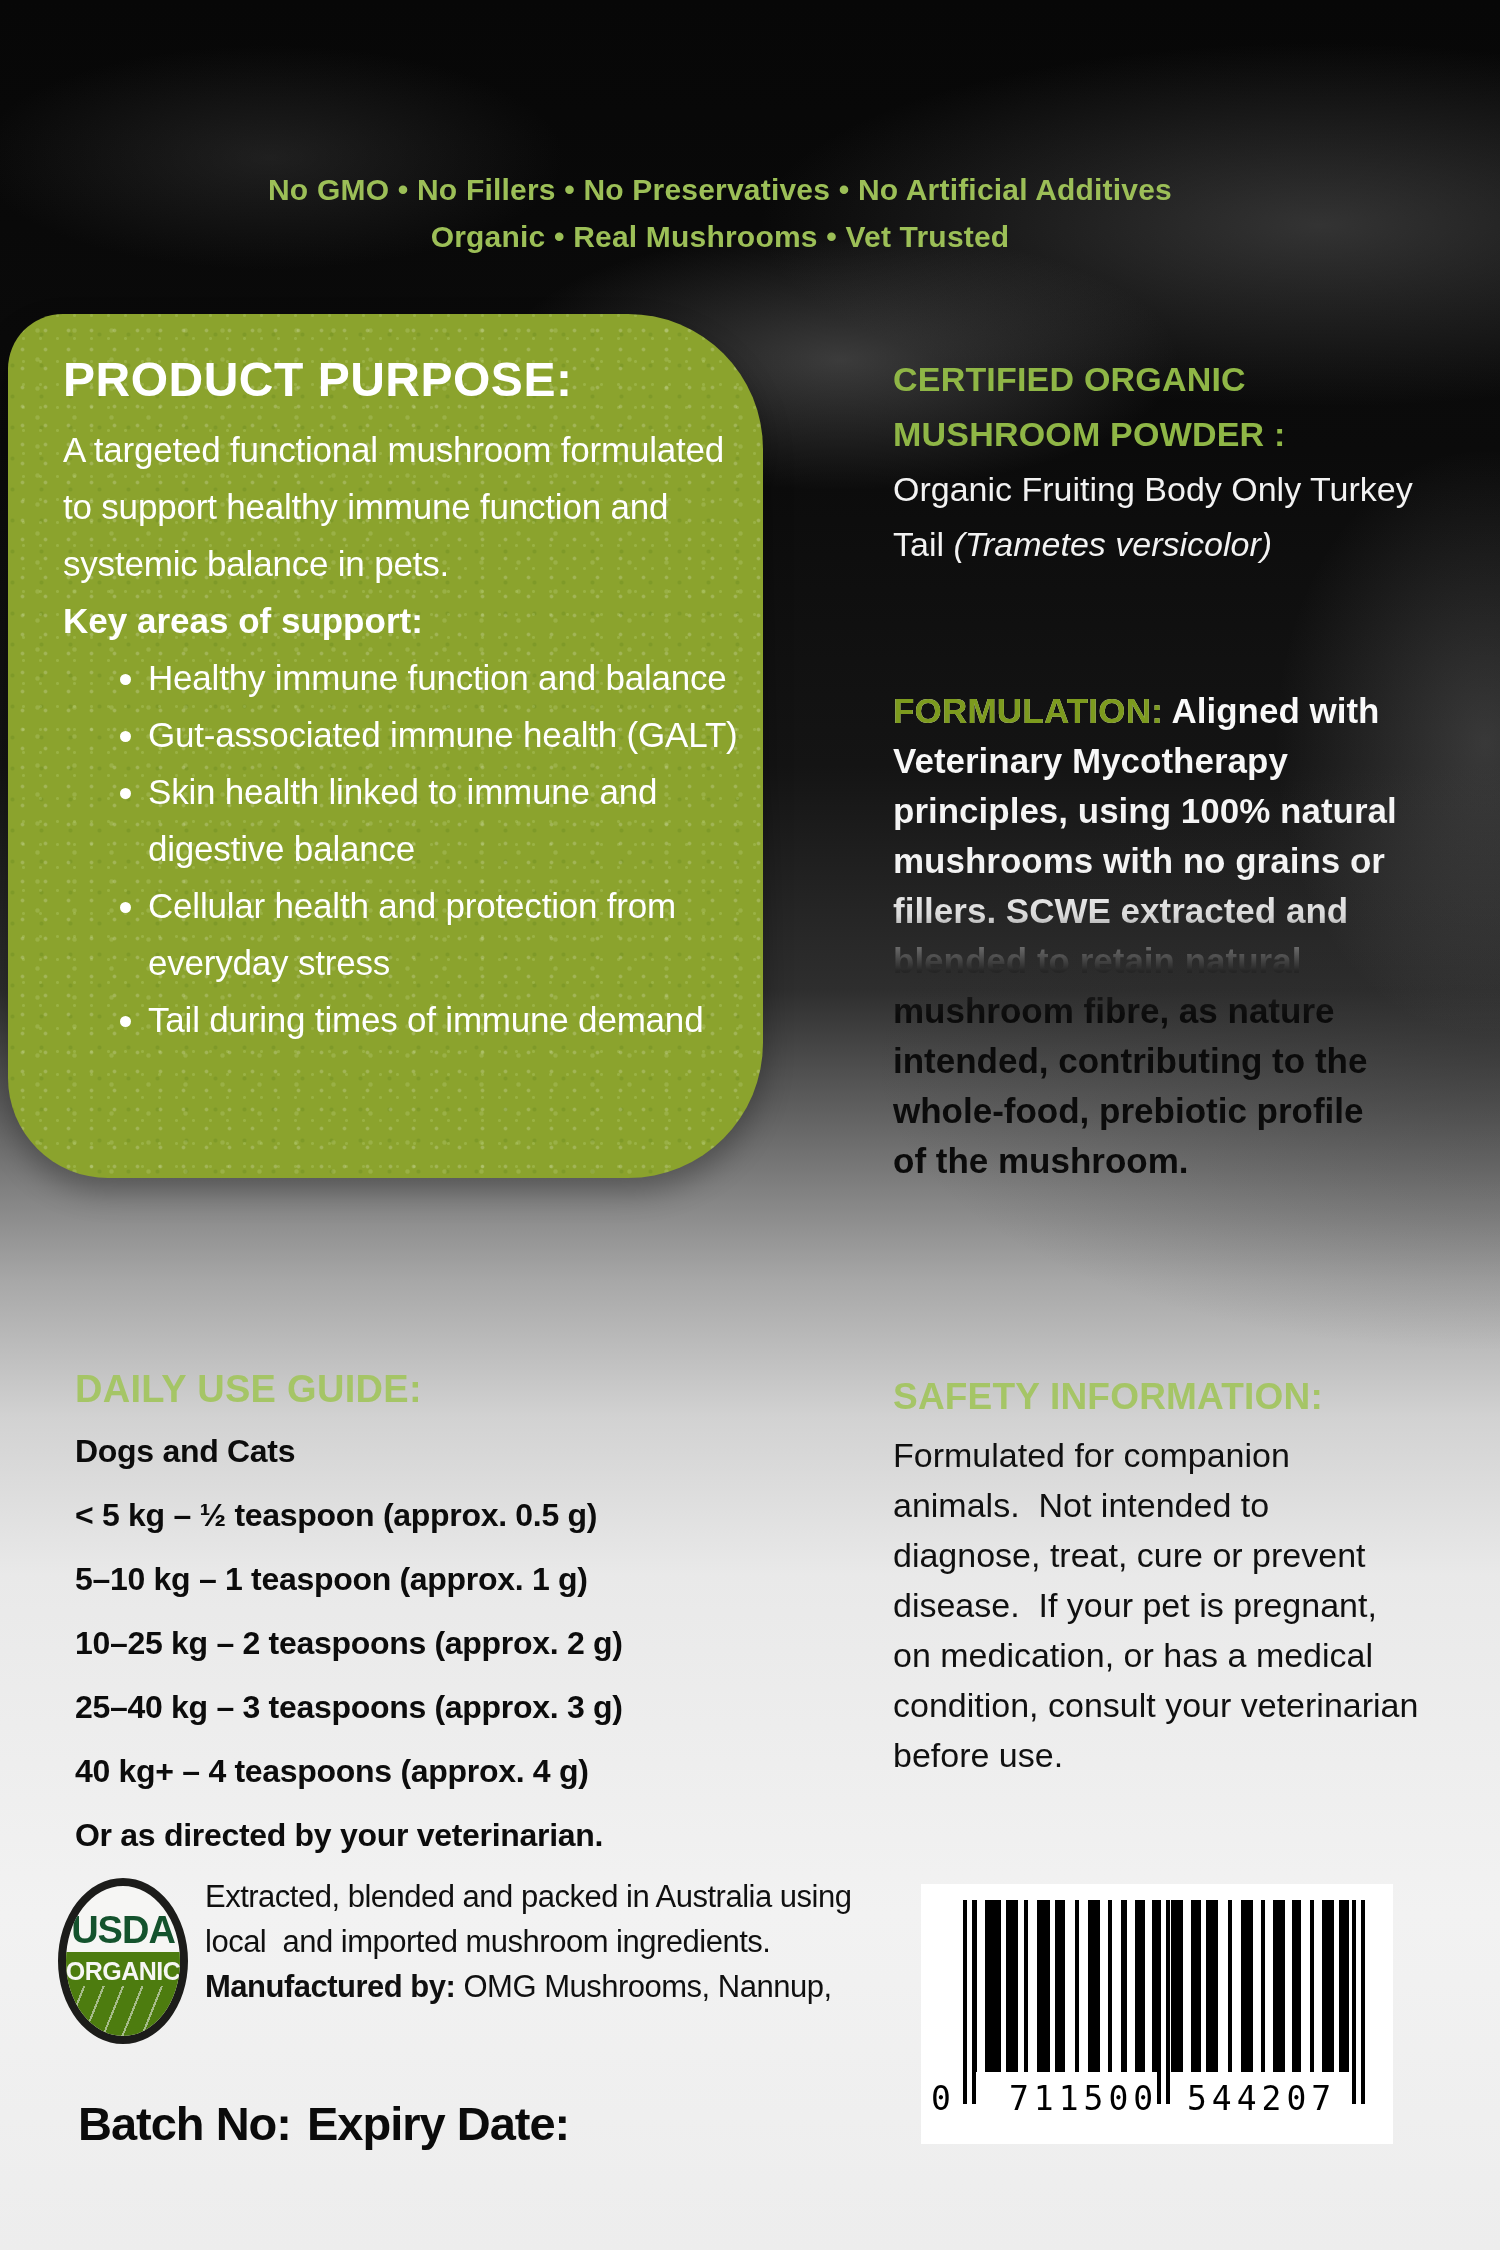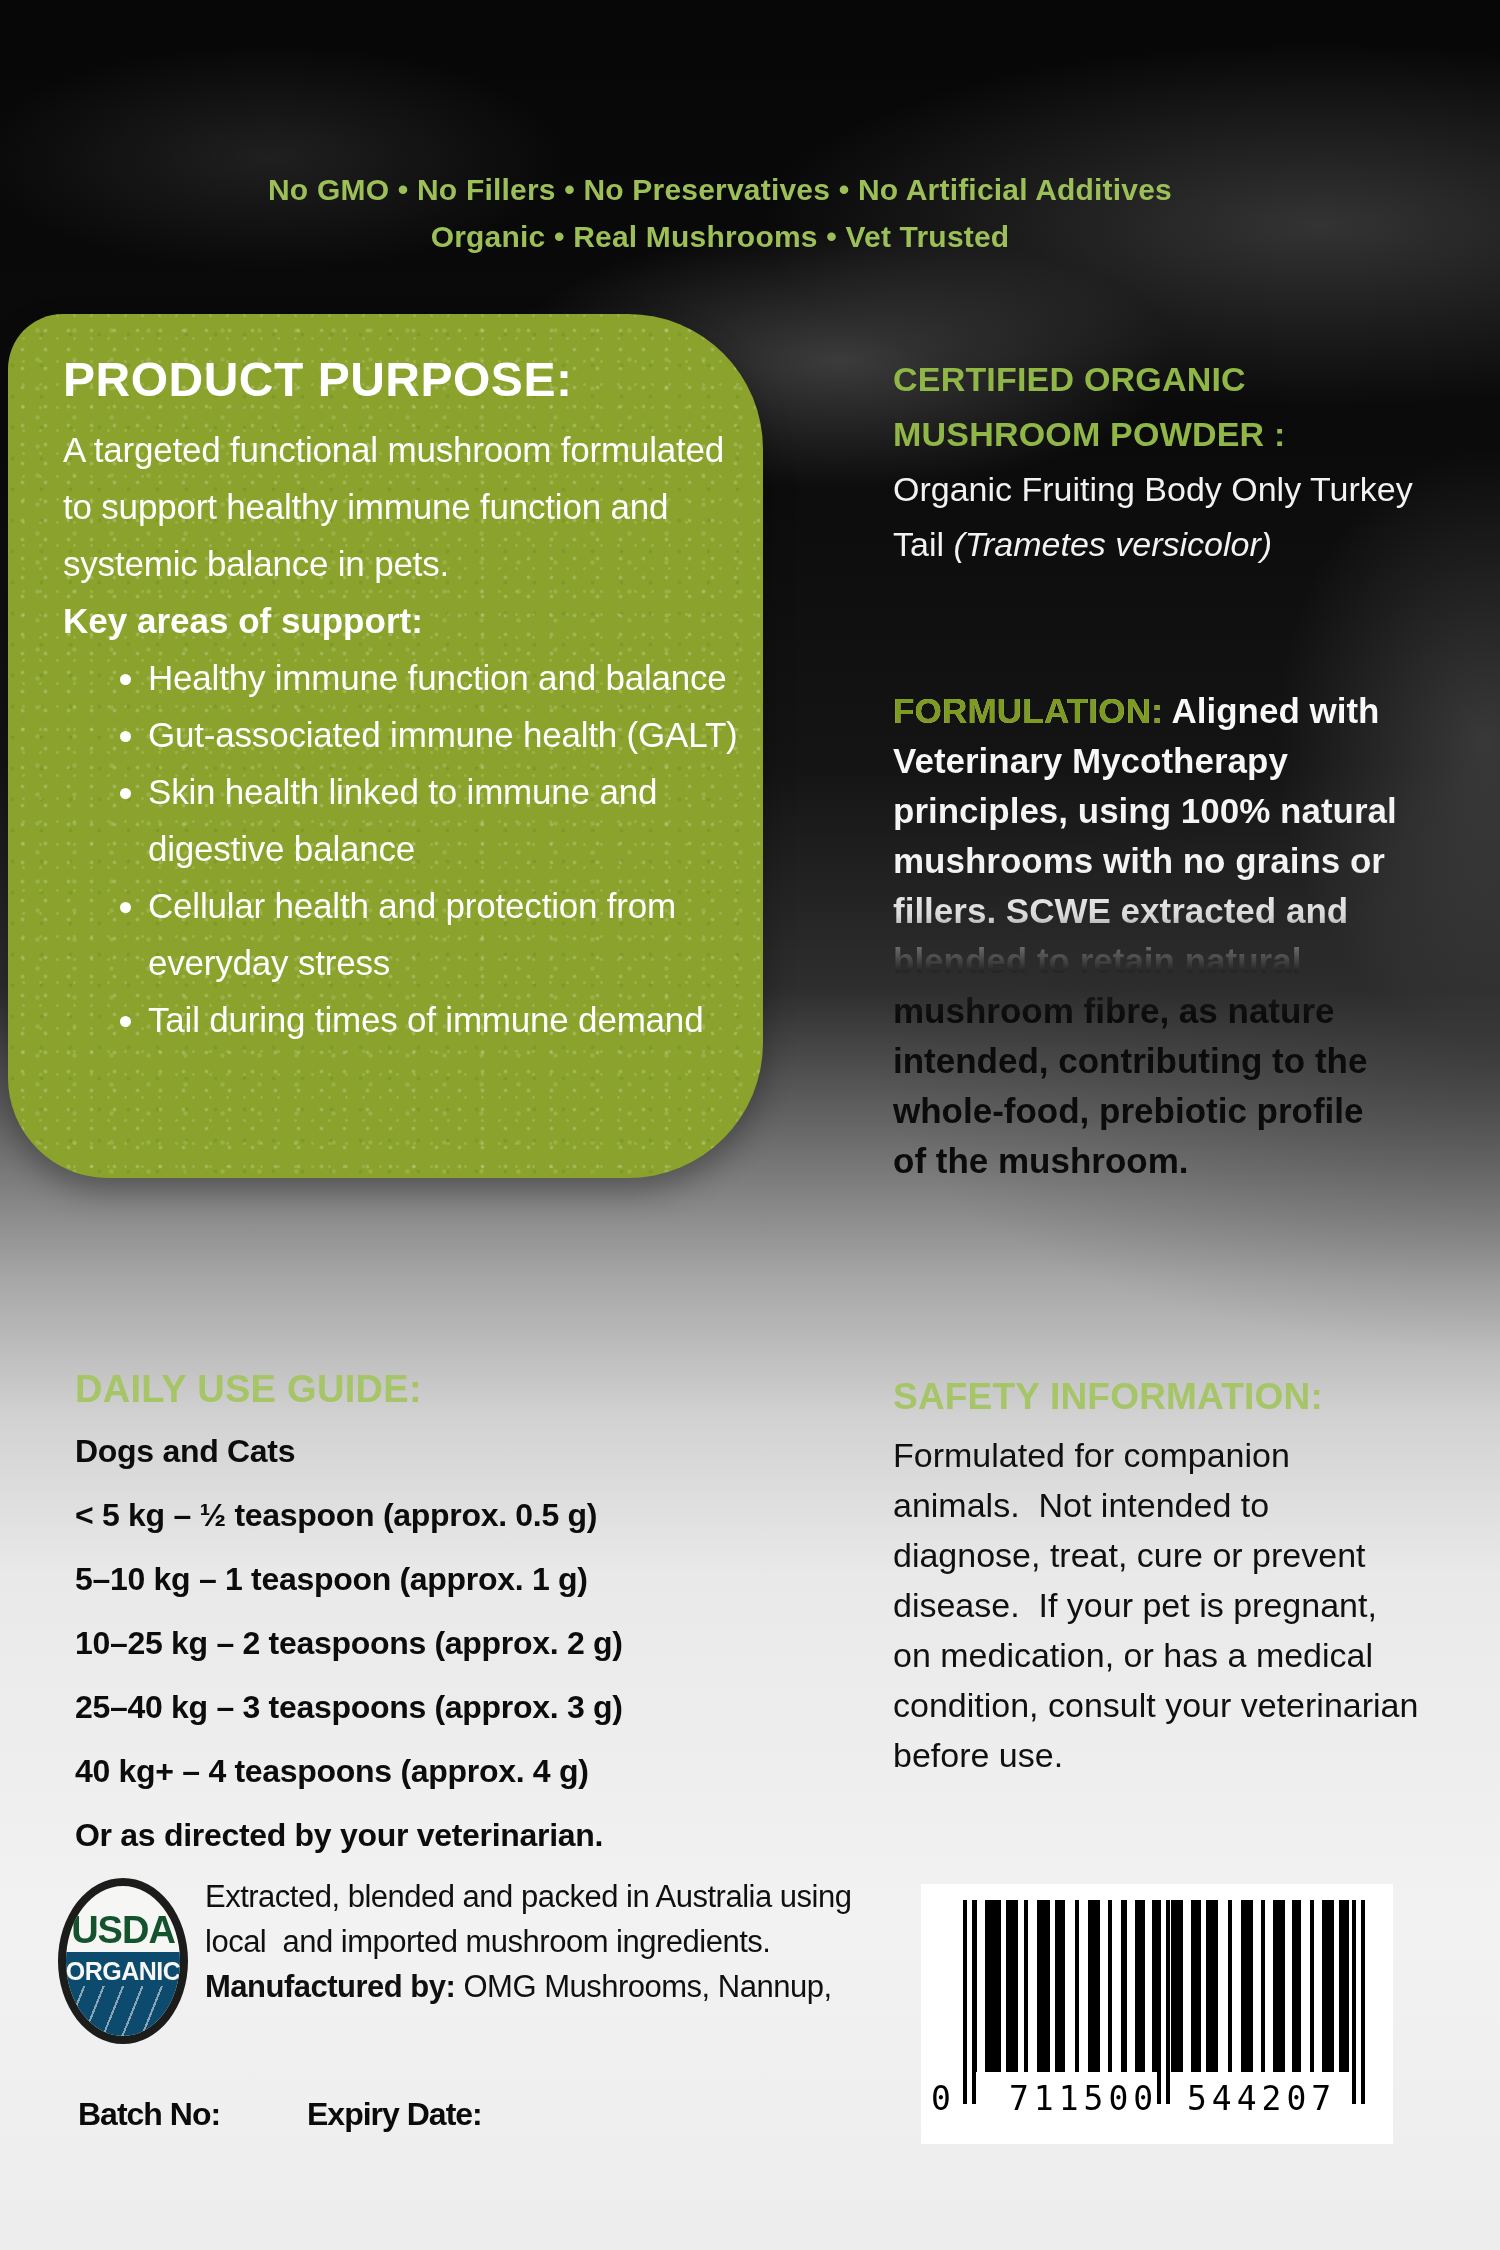--- a/index.html
+++ b/index.html
@@ -56,29 +56,29 @@
   .safety .body{white-space:pre-wrap;}
   
   .daily{position:absolute;left:75px;top:1368px;color:#0c0c0c;}
   .daily .rc-heading{display:block;color:#a5c566;font-size:38px;margin-bottom:16px;letter-spacing:.3px;}
   .daily .dline{font-size:32px;font-weight:bold;line-height:48px;white-space:nowrap;letter-spacing:-.3px;margin-top:16px;}
   
   .usda{position:absolute;left:58px;top:1878px;width:130px;height:166px;box-sizing:border-box;
     border:8px solid #1c1c1a;border-radius:50%;background:#f6f6f4;overflow:hidden;}
   .usda .half-top{height:44%;display:flex;align-items:flex-end;justify-content:center;
     color:#14532d;font-weight:bold;font-size:38px;letter-spacing:-1px;}
-  .usda .half-bottom{height:56%;background:#0c4a6e;color:#f6f6f4;position:relative;
+  .usda .half-bottom{height:56%;background:#4d7c0f;color:#f6f6f4;position:relative;
     display:flex;justify-content:center;font-weight:bold;font-size:25px;letter-spacing:-.5px;padding-top:5px;box-sizing:border-box;}
   .usda .half-bottom::after{content:"";position:absolute;left:0;right:0;top:34px;bottom:0;
     background:repeating-linear-gradient(112deg, transparent 0 16px, rgba(240,240,240,.55) 16px 18px);}
   .mfg{position:absolute;left:205px;top:1874px;width:700px;color:#101010;
     font-size:31px;line-height:45px;letter-spacing:-.5px;}
   .mfg .pre{white-space:pre-wrap;}
   .mfg b{letter-spacing:-.5px;}
-  .batch{position:absolute;top:2096px;color:#0b0b0b;font-weight:bold;font-size:32px;letter-spacing:-1px;}
+  .batch{position:absolute;top:2096px;color:#0b0b0b;font-weight:bold;font-size:47px;letter-spacing:-1px;}
   .batch.b1{left:78px;}
   .batch.b2{left:307px;}
   
   .barcode{position:absolute;left:921px;top:1884px;width:472px;height:260px;background:#ffffff;}
   .barcode .bars{position:absolute;left:42px;top:16px;width:402px;height:172px;
     background:linear-gradient(90deg,
       #000 0 1.2%,#fff 1.2% 2.6%,#000 2.6% 3.6%,#fff 3.6% 5.4%,
       #000 5.4% 9.4%,#fff 9.4% 10.6%,#000 10.6% 13.8%,#fff 13.8% 15.2%,
       #000 15.2% 16.2%,#fff 16.2% 18.4%,#000 18.4% 21.6%,#fff 21.6% 23%,
       #000 23% 25.4%,#fff 25.4% 27.8%,#000 27.8% 28.8%,#fff 28.8% 31%,

